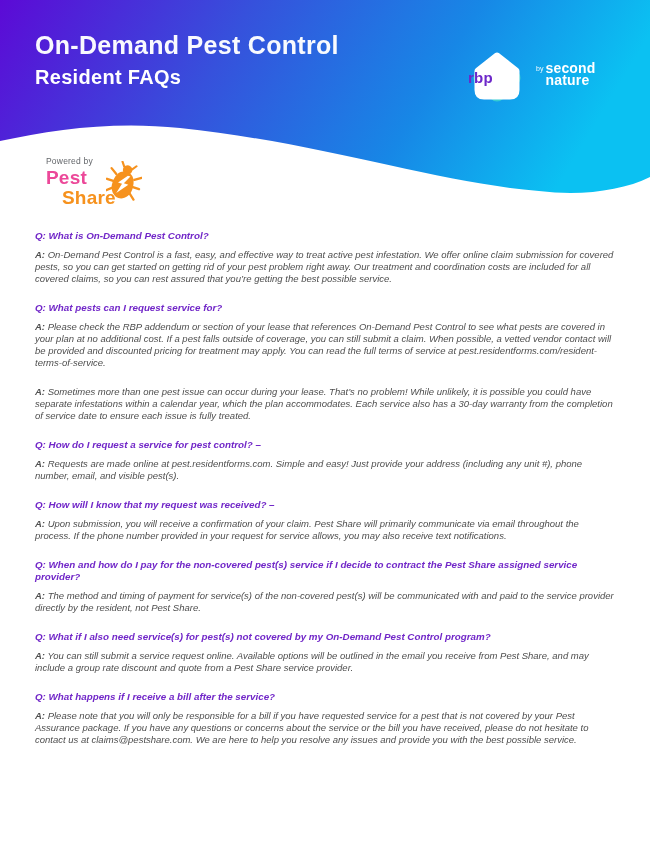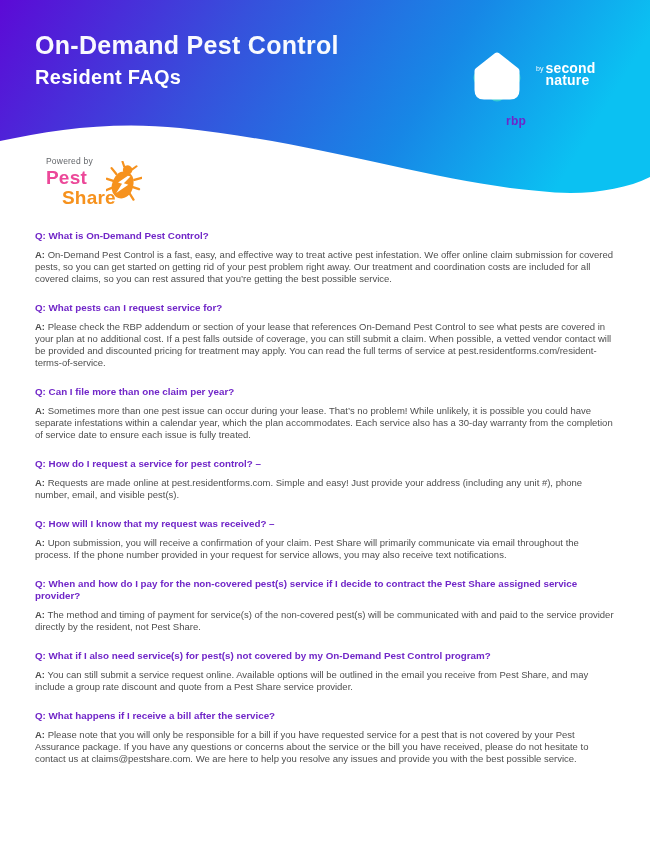--- a/index.html
+++ b/index.html
@@ -12,36 +12,36 @@
   .header-wave { position:absolute; left:0; top:0; }
   .header-inner { position:absolute; left:35px; top:31px; color:#fff; }
   .header-title { font-size:25px; font-weight:700; letter-spacing:0.3px; color:rgba(255,255,255,0.97); }
   .header-subtitle { font-size:20px; font-weight:700; margin-top:6px; letter-spacing:0.3px; }
 
   
   .rbp-lockup { position:absolute; left:468px; top:48px; display:flex; align-items:center; }
   .rbp-badge { position:relative; width:58px; height:58px; }
   .rbp-diamond { position:absolute; left:10px; top:11px; width:38px; height:38px; background:#34cbd2; border-radius:8px; transform:rotate(45deg); }
   .rbp-house { position:absolute; left:4px; top:3px; }
-  .rbp-text { position:absolute; left:0; top:21px; width:58px; text-align:right; color:#6d28c9; font-weight:700; font-size:12px; letter-spacing:0.2px;margin-top:45px; }
+  .rbp-text { position:absolute; left:0; top:21px; width:58px; text-align:left; color:#6d28c9; font-weight:700; font-size:15px; letter-spacing:0.2px; }
   .sn-lockup { margin-left:10px; color:#fff; display:flex; align-items:flex-start; margin-top:-6px; }
   .sn-by { font-size:7px; margin-top:3px; margin-right:2px; opacity:0.95; }
   .sn-name { font-weight:700; font-size:14px; line-height:12px; letter-spacing:0.2px; }
 
   
   .pestshare { position:absolute; left:46px; top:156px; width:110px; }
   .pb-label { font-size:8.5px; color:#63666a; letter-spacing:0.2px; }
   .pb-row { position:relative; margin-top:1px; }
   .pb-pest { font-size:19px; font-weight:700; color:#ec4899; letter-spacing:0.2px; }
   .pb-bug { position:absolute; left:60px; top:-6px; }
   .pb-share { font-size:19px; font-weight:700; color:#f6921e; margin-left:16px; margin-top:-2px; letter-spacing:0.2px; }
   .pb-tm { font-size:6px; vertical-align:top; font-weight:400; }
 
   
-  .content { margin:30px 33px 0 35px; }
+  .content { margin:30px 33px 0 35px;font-style:italic; }
   .faq-item { }
   .faq-q { color:#7127c8; font-weight:700; font-size:9.8px; line-height:12px; margin-bottom:7px; }
   .faq-a { color:#4e4e4e; font-size:9.5px; line-height:12px; margin-bottom:17px; }
   .a-prefix { font-weight:700; }
 </style>
 </head>
 <body>
 
 <div class="page">
 
@@ -104,21 +104,20 @@
       <div class="faq-q">Q: What is On-Demand Pest Control?</div>
       <div class="faq-a"><span class="a-prefix">A:</span><span> On-Demand Pest Control is a fast, easy, and effective way to treat active pest infestation. We offer online claim submission for covered pests, so you can get started on getting rid of your pest problem right away. Our treatment and coordination costs are included for all covered claims, so you can rest assured that you’re getting the best possible service.</span></div>
     </div>
 
     <div class="faq-item">
       <div class="faq-q">Q: What pests can I request service for?</div>
       <div class="faq-a"><span class="a-prefix">A:</span><span> Please check the RBP addendum or section of your lease that references On-Demand Pest Control to see what pests are covered in your plan at no additional cost. If a pest falls outside of coverage, you can still submit a claim. When possible, a vetted vendor contact will be provided and discounted pricing for treatment may apply. You can read the full terms of service at pest.residentforms.com/resident-terms-of-service.</span></div>
     </div>
 
     <div class="faq-item">
-      <div class="faq-q">Q: Can I file more than one claim per year?</div>
       <div class="faq-a"><span class="a-prefix">A:</span><span> Sometimes more than one pest issue can occur during your lease. That’s no problem! While unlikely, it is possible you could have separate infestations within a calendar year, which the plan accommodates. Each service also has a 30-day warranty from the completion of service date to ensure each issue is fully treated.</span></div>
     </div>
 
     <div class="faq-item">
       <div class="faq-q">Q: How do I request a service for pest control? –</div>
       <div class="faq-a"><span class="a-prefix">A:</span><span> Requests are made online at pest.residentforms.com. Simple and easy! Just provide your address (including any unit #), phone number, email, and visible pest(s).</span></div>
     </div>
 
     <div class="faq-item">
       <div class="faq-q">Q: How will I know that my request was received? –</div>

